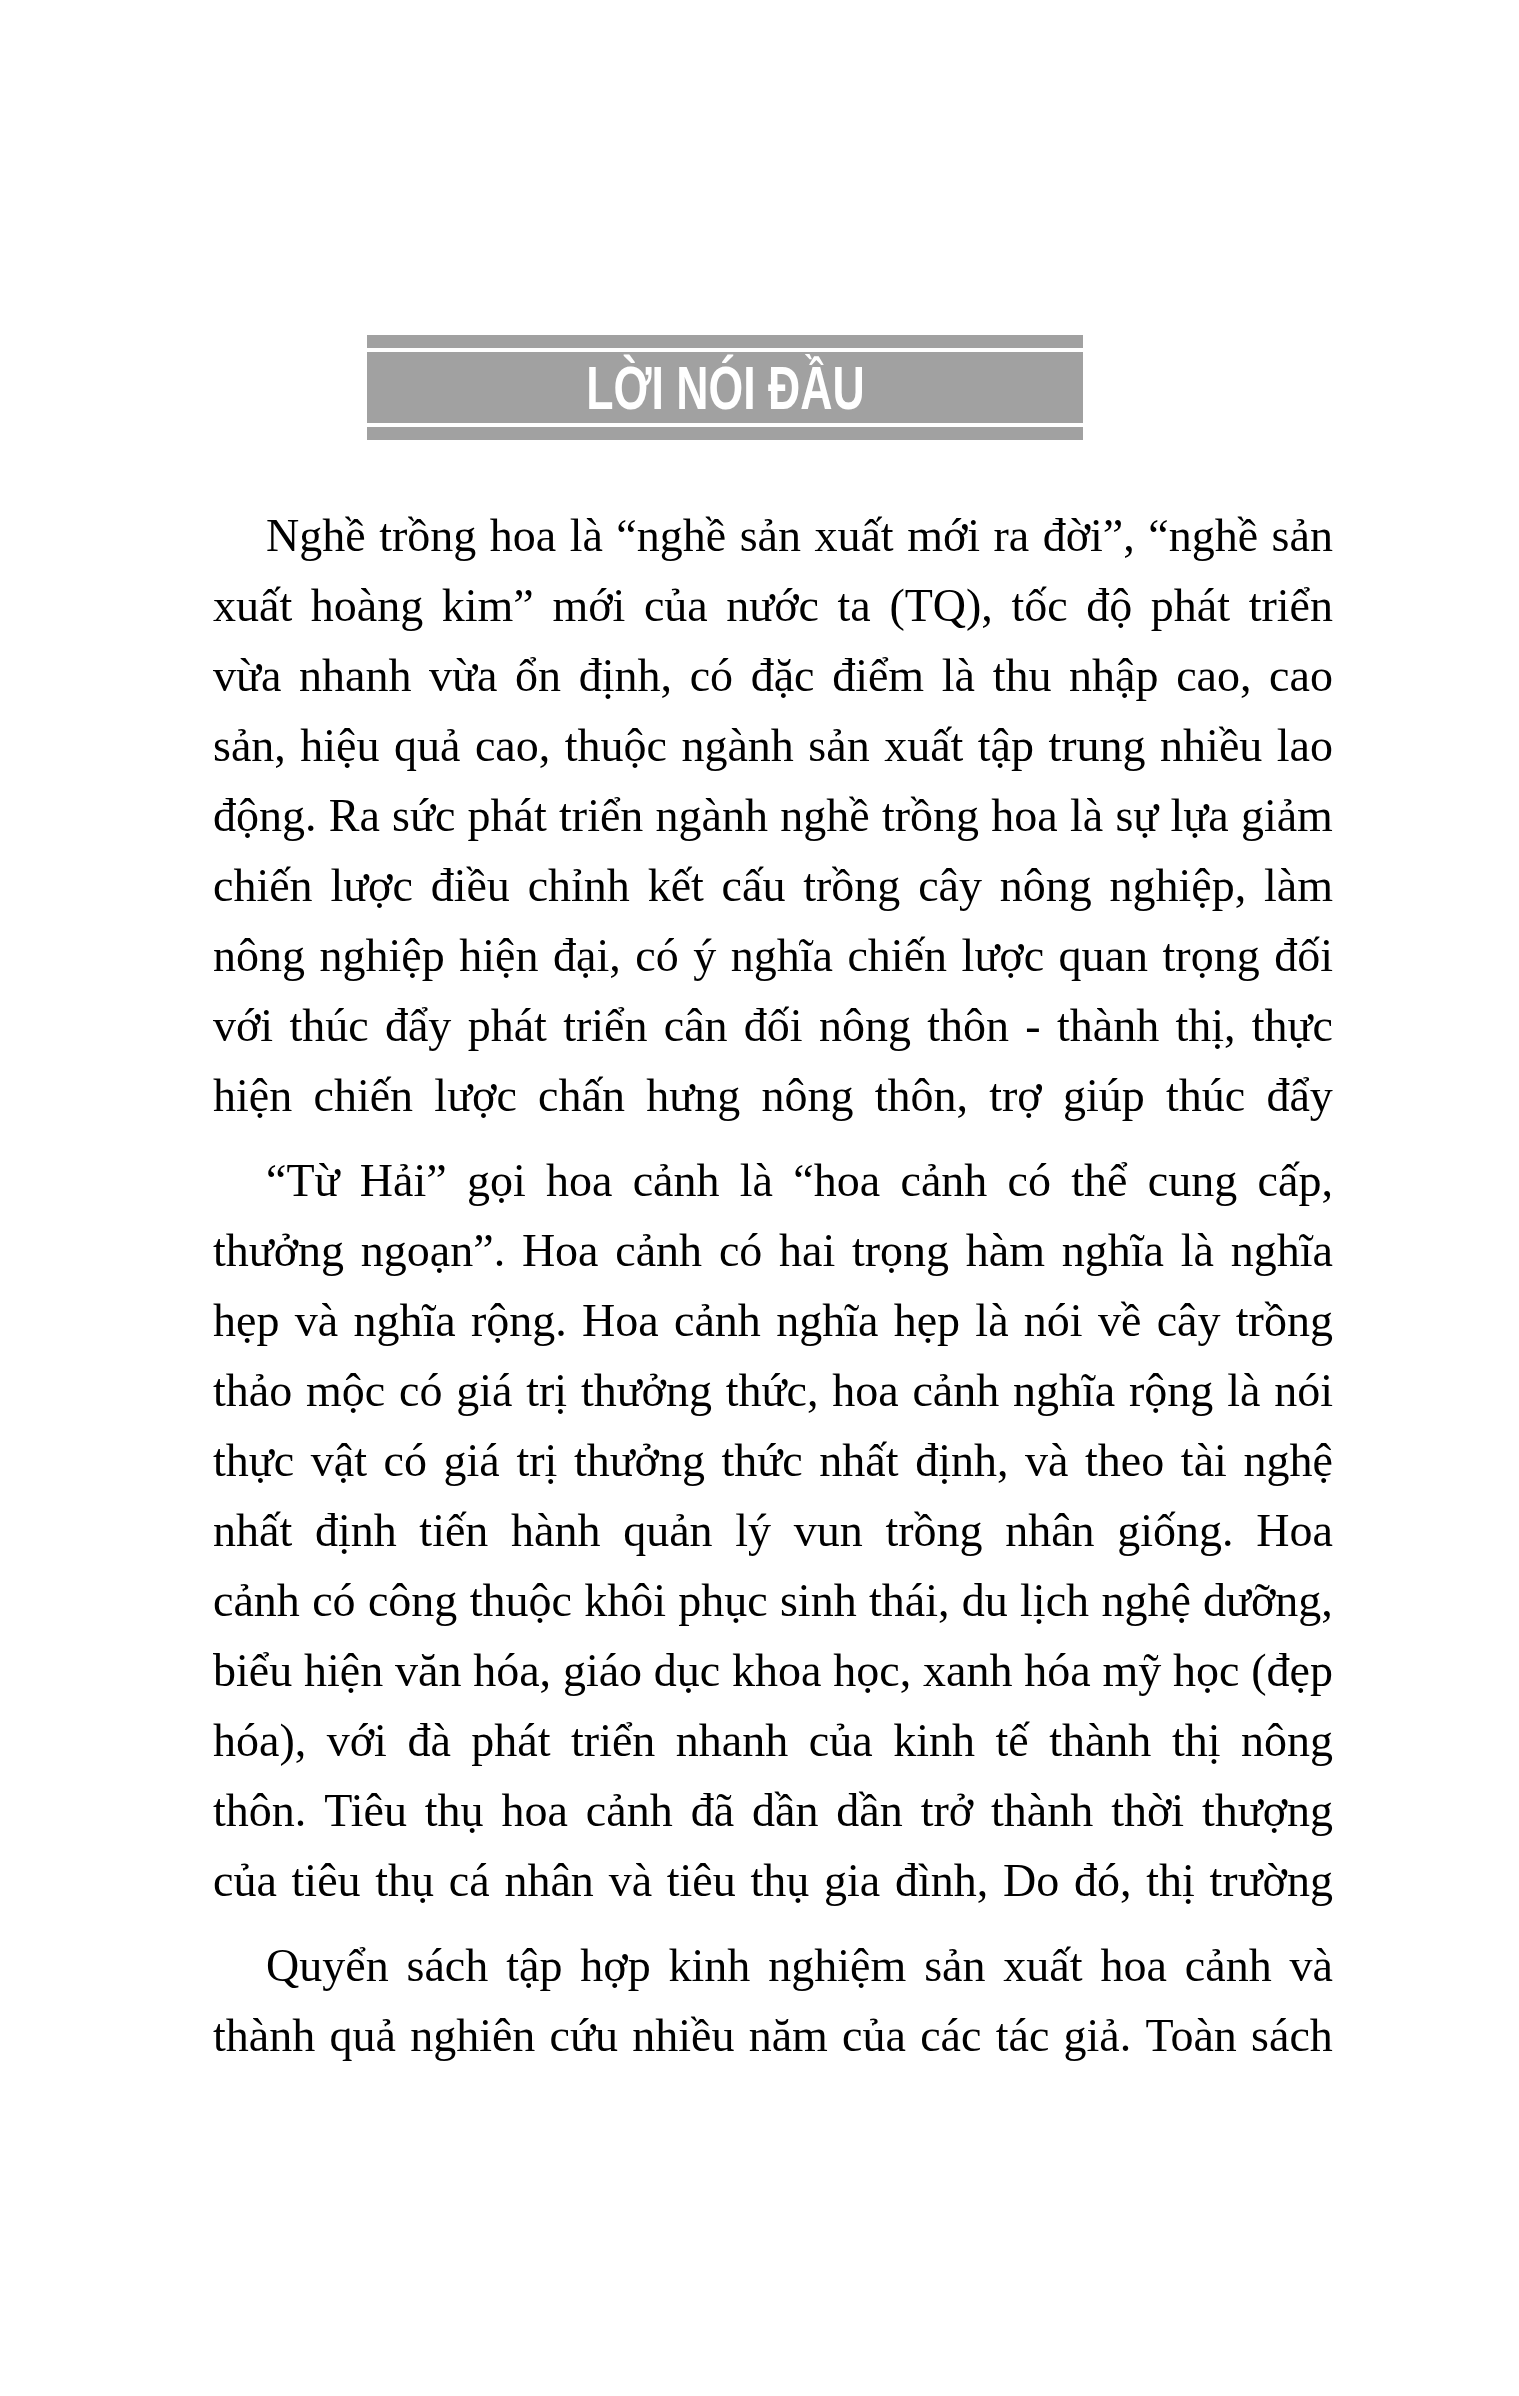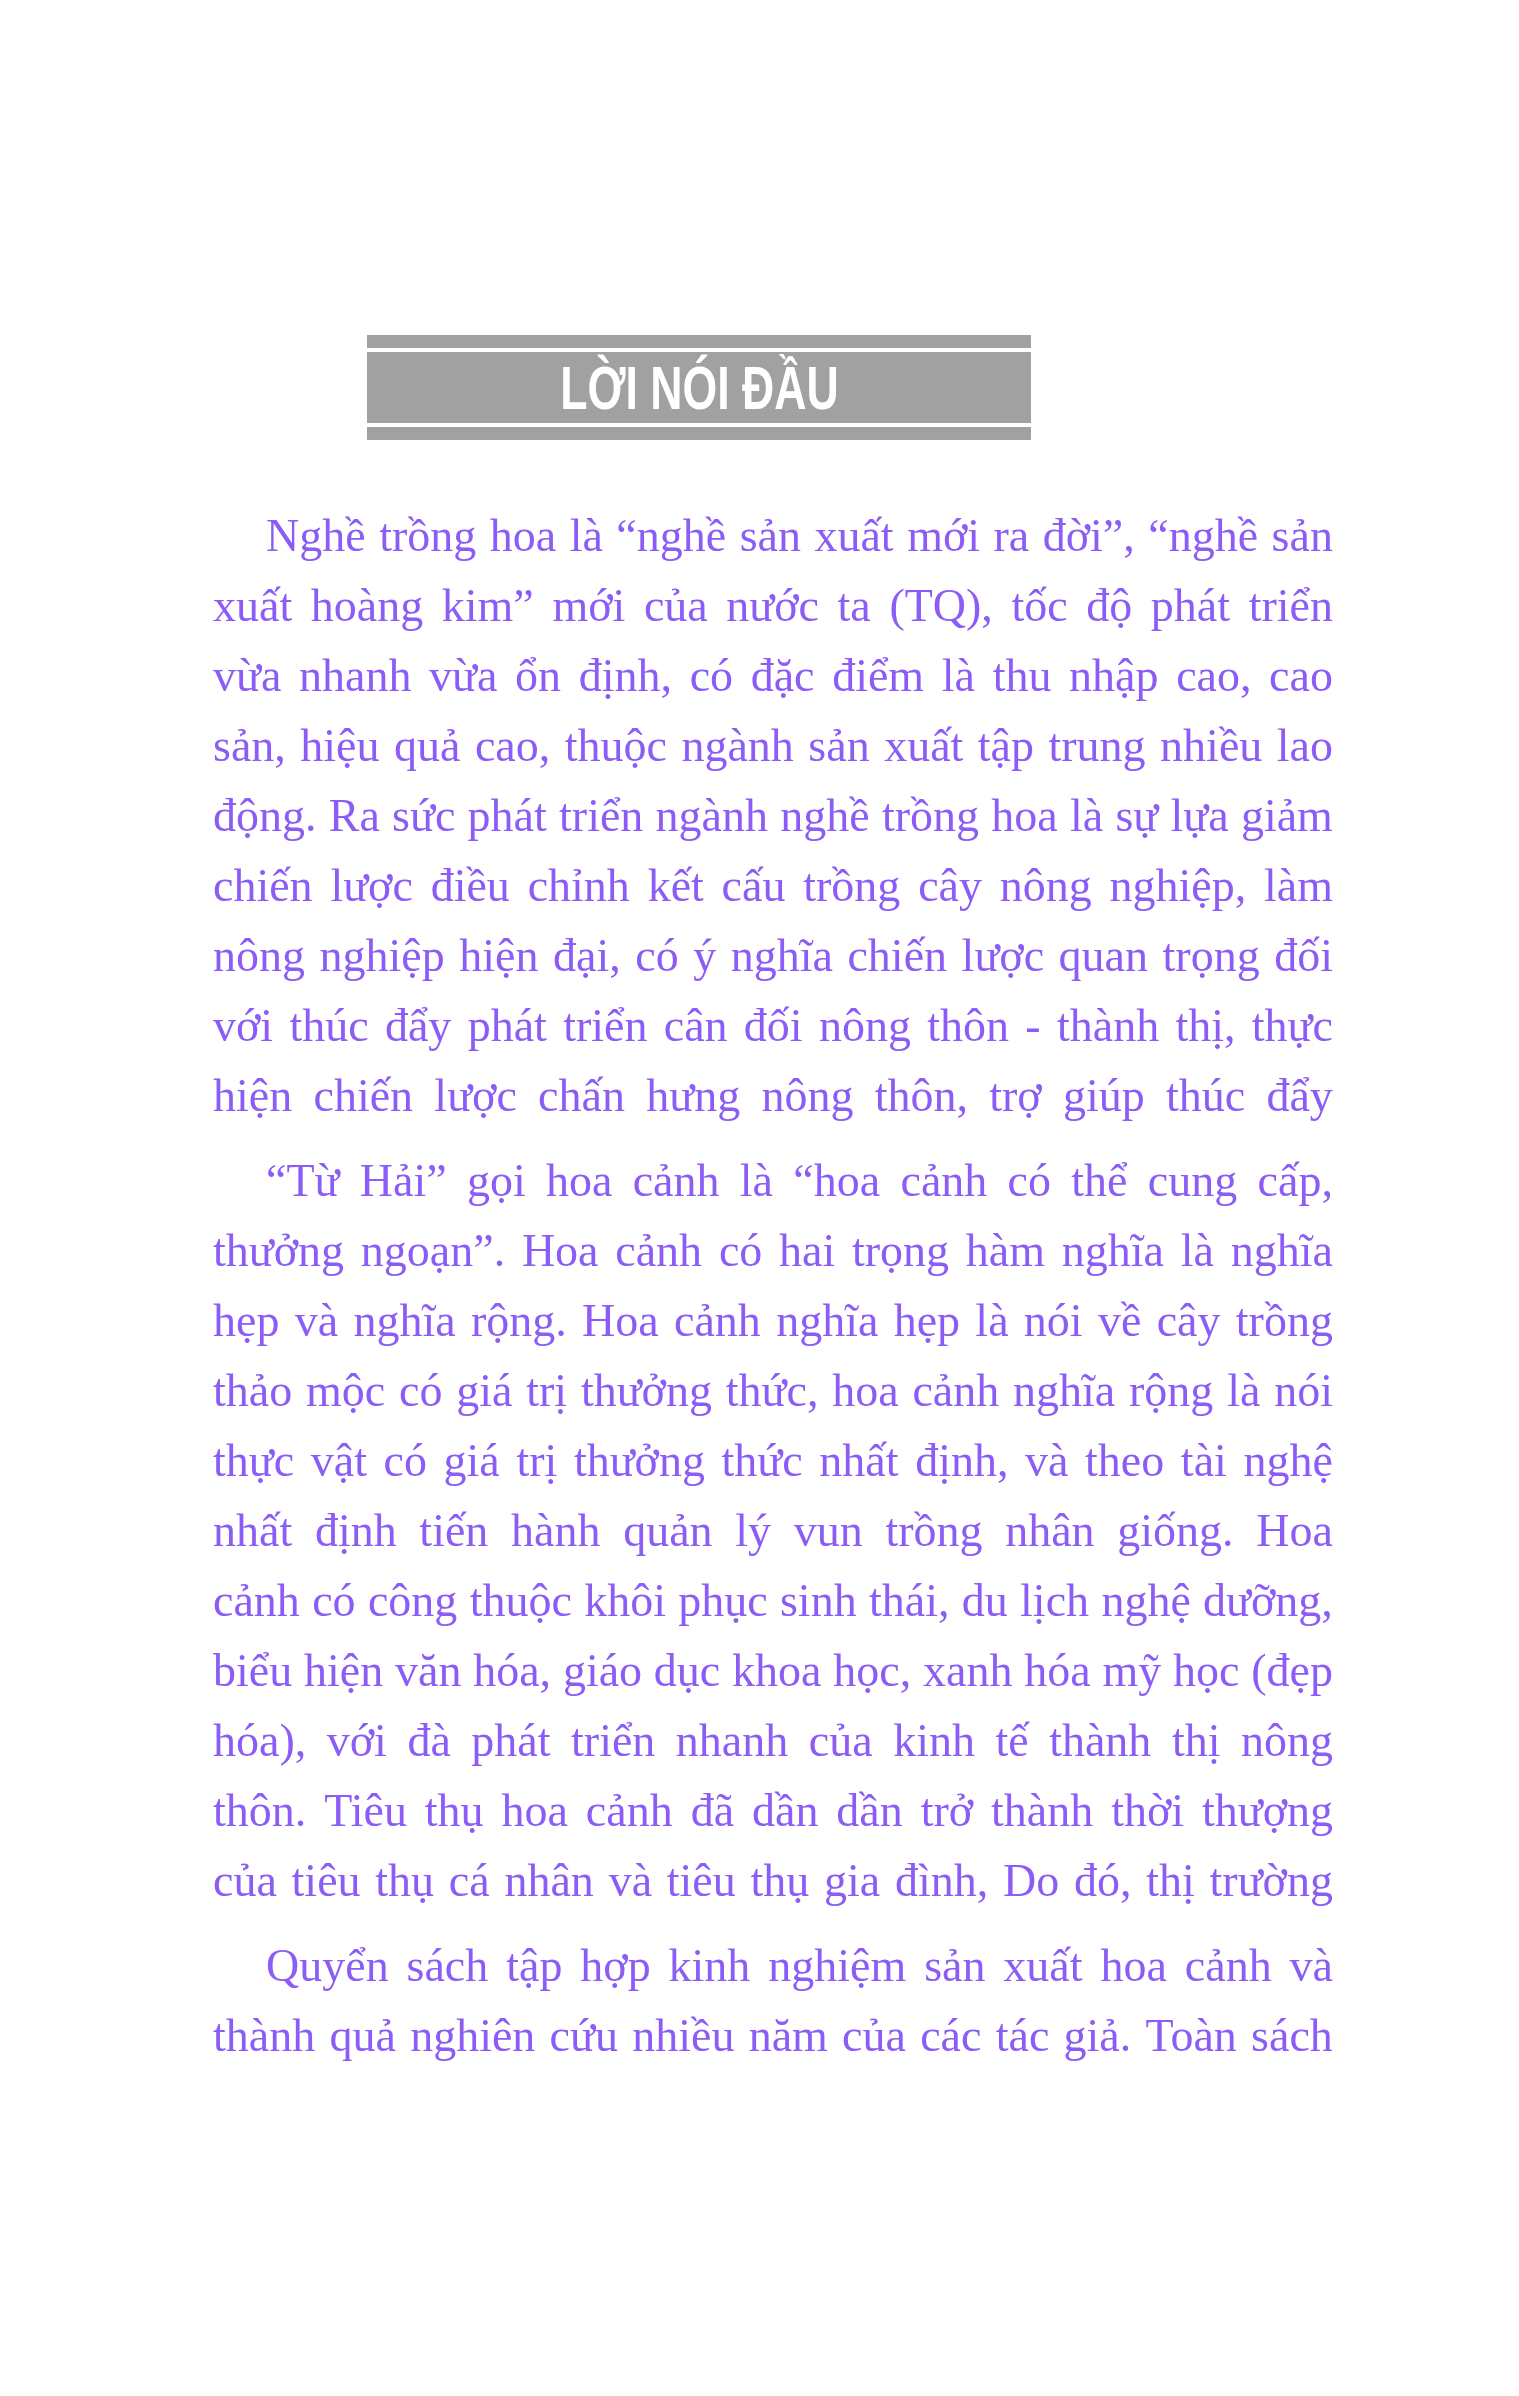--- a/index.html
+++ b/index.html
@@ -14,21 +14,21 @@
     background: #ffffff;
     overflow: hidden;
     font-family: "Liberation Serif", "DejaVu Serif", serif;
   }
 
   
   .banner {
     position: absolute;
     left: 367px;
     top: 335px;
-    width: 664px;
+    width: 716px;
   }
   .banner-strip {
     height: 13px;
     background: #a1a1a1;
   }
   .banner-gap {
     height: 4px;
     background: #ffffff;
   }
   .banner-main {
@@ -53,21 +53,21 @@
   }
 
   
   .body-text {
     position: absolute;
     left: 213px;
     top: 501px;
     width: 1120px;
     font-size: 46px;
     line-height: 70px;
-    color: #8b5cf6;
+    color: #000000;
   }
   .paragraph {
     margin: 0;
   }
   .paragraph + .paragraph {
     margin-top: 15px;
   }
   .line {
     height: 70px;
     display: flex;

